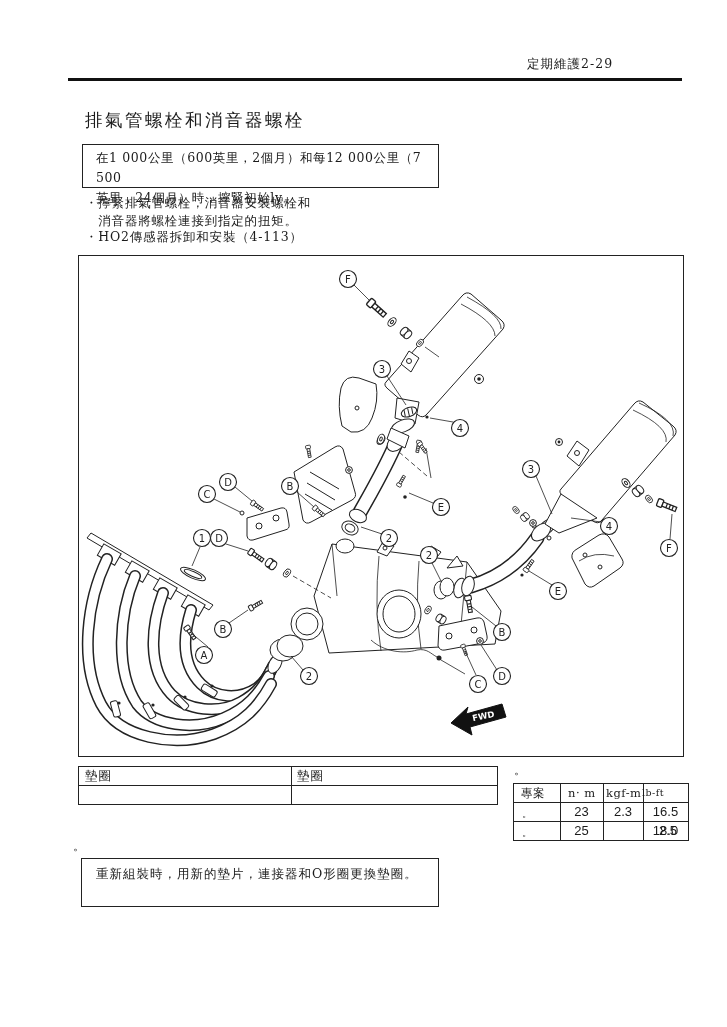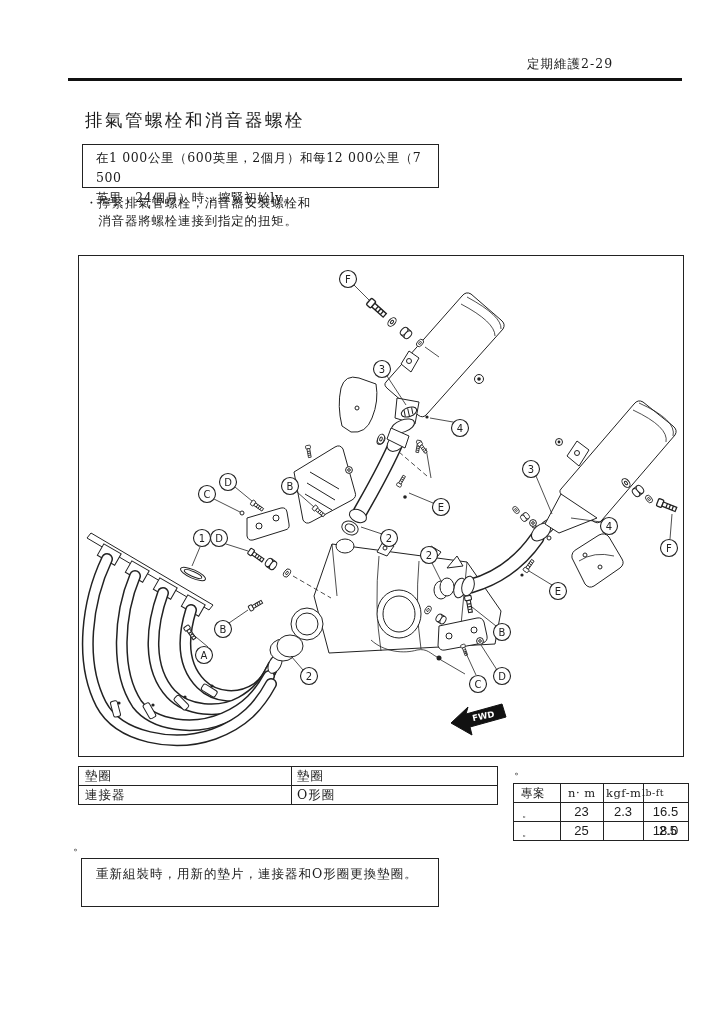--- a/index.html
+++ b/index.html
@@ -58,20 +58,21 @@
 
   <div class="abs" id="sec-title">排氣管螺栓和消音器螺栓</div>
 
   <div class="abs" id="interval-box">
     <div class="abs" id="interval-text">在1 000公里（600英里，2個月）和每12 000公里（7 500
 英里，24個月）時，擰緊初始ly。</div>
   </div>
 
   <div class="abs bullet" id="bullet-0">・擰緊排氣管螺栓，消音器安裝螺栓和
 　消音器將螺栓連接到指定的扭矩。</div>
+  <div class="abs bullet" id="bullet-1">・HO2傳感器拆卸和安裝（4-113）</div>
 
   <div class="abs" id="diagram-frame">
     <svg width="604" height="500" viewBox="0 0 604 500">
       <defs>
         <g id="sym-bolt">
           <rect x="-2" y="-3" width="4.2" height="6" rx="1" class="fw"></rect>
           <rect x="2.2" y="-1.7" width="11" height="3.4" class="fw"></rect>
           <line x1="5.5" y1="-1.7" x2="5.5" y2="1.7" class="ln"></line>
           <line x1="8" y1="-1.7" x2="8" y2="1.7" class="ln"></line>
           <line x1="10.5" y1="-1.7" x2="10.5" y2="1.7" class="ln"></line>
@@ -396,24 +397,20 @@
       </g>
     </svg>
   </div>
 
   <div class="abs" id="parts-table">
     <div id="parts-divider"></div>
     <div class="pt-row r1">
       <div class="pt-c1">墊圈</div>
       <div class="pt-c2">墊圈</div>
     </div>
-    <div class="pt-row r2">
-      <div class="pt-c1">連接器</div>
-      <div class="pt-c2">O形圈</div>
-    </div>
   </div>
 
   <div class="abs" id="stray-dot-right">。</div>
 
   <div class="abs" id="torque-table">
     <div class="tq-line-v" style="left:46px;"></div>
     <div class="tq-line-v" style="left:89px;"></div>
     <div class="tq-line-v" style="left:129px;"></div>
     <div class="tq-line-h" style="top:18px;"></div>
     <div class="tq-line-h" style="top:37px;"></div>

